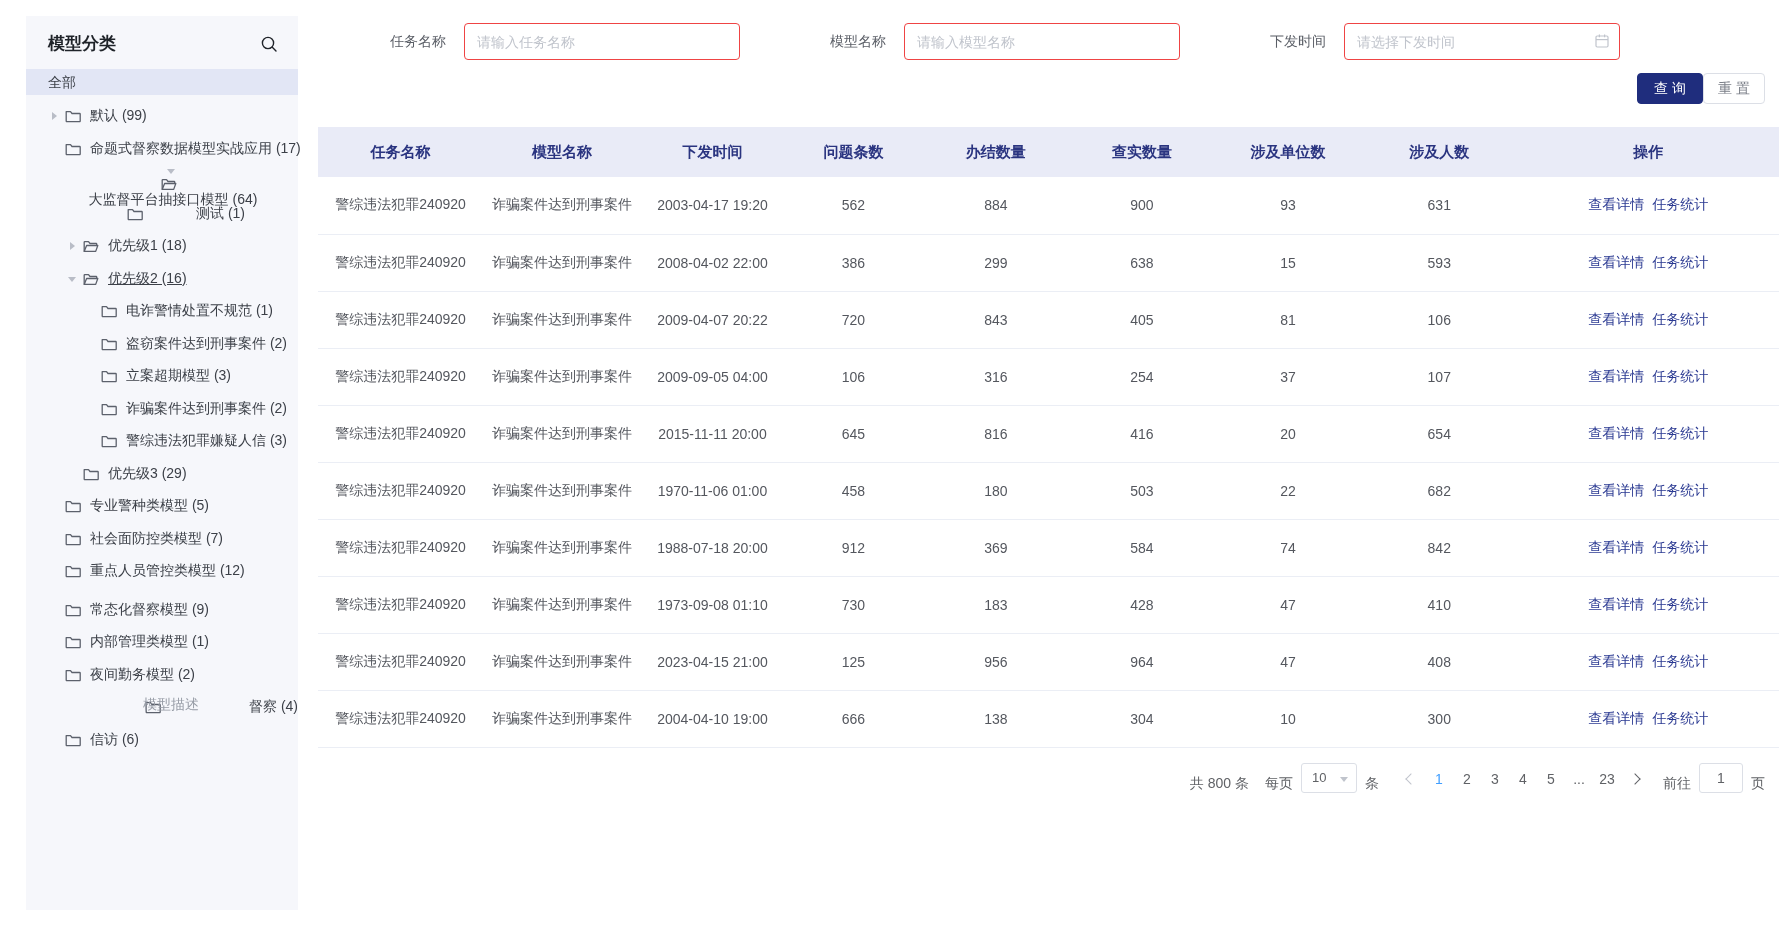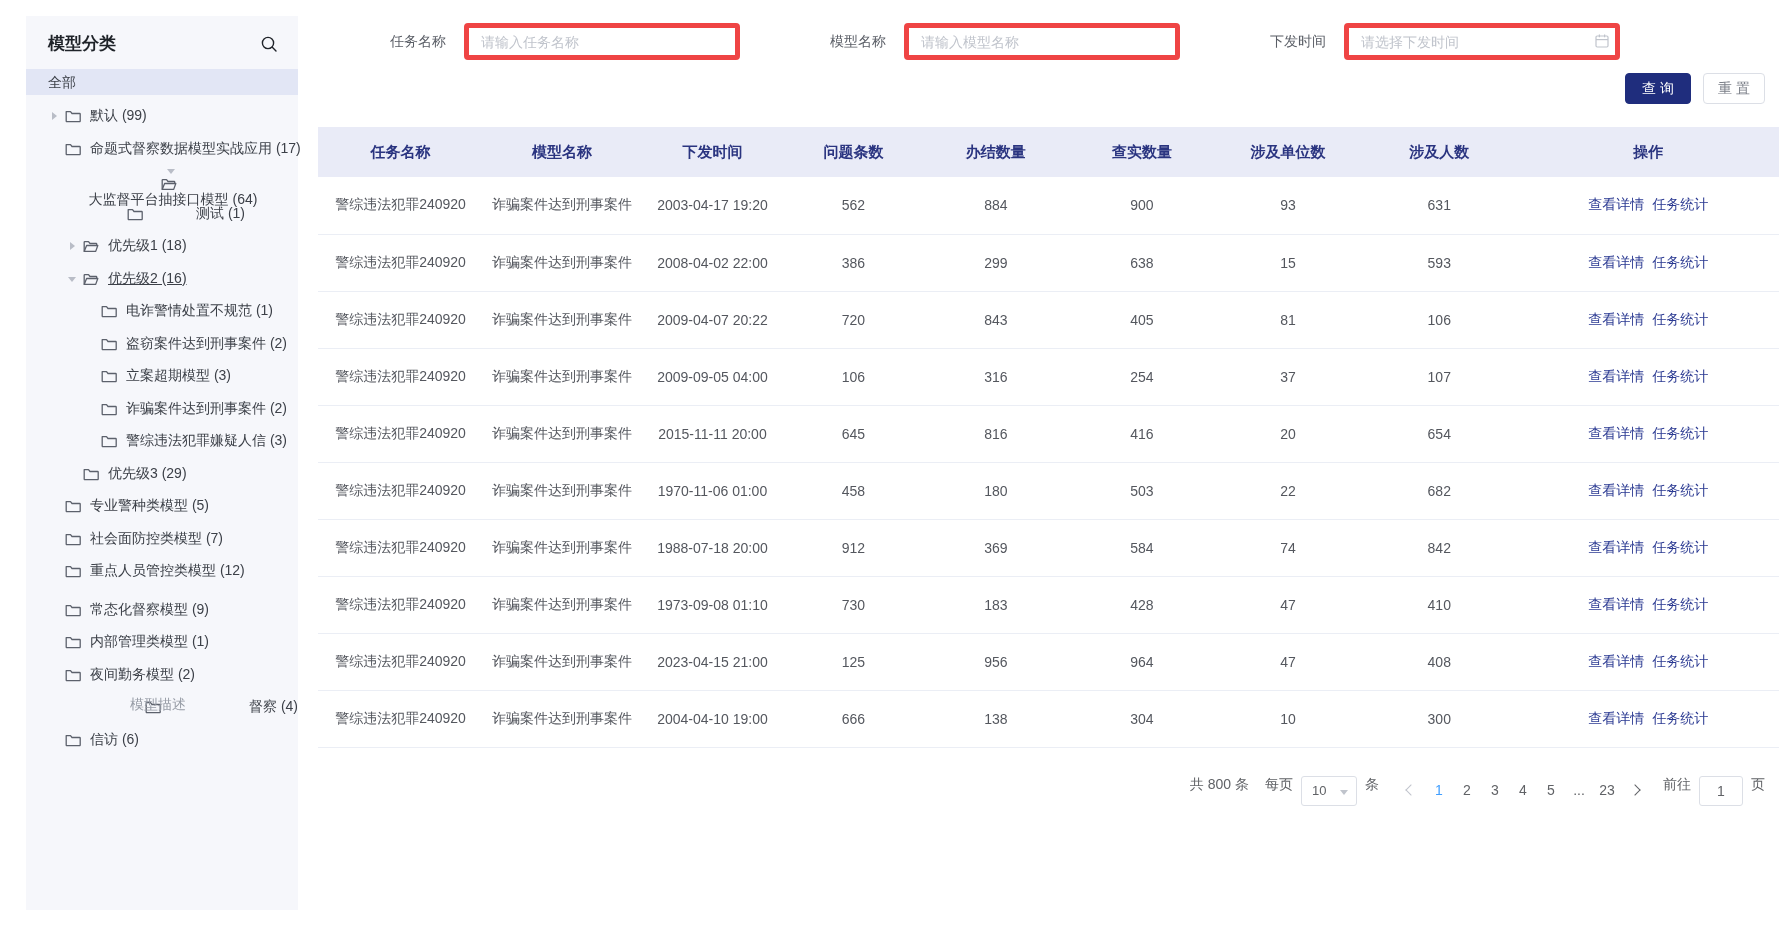--- a/index.html
+++ b/index.html
@@ -19,54 +19,54 @@
   .tree-item { display:flex; align-items:center; height:32.5px; font-size:14px;
     color:#3c4048; cursor:pointer; position:relative; white-space:nowrap; }
   .tree-item.gap { margin-top:6px; }
   .caret { width:12px; height:12px; margin-right:5px; position:relative; flex:none; }
   .caret.right::before { content:''; position:absolute; top:2px; left:4px;
     border-left:5px solid #b9bdc7; border-top:4px solid transparent; border-bottom:4px solid transparent; }
   .caret.down::before { content:''; position:absolute; top:4px; left:2px;
     border-top:5px solid #b9bdc7; border-left:4px solid transparent; border-right:4px solid transparent; }
   .folder { width:16px; height:14px; margin-right:9px; flex:none; display:inline-flex; }
   .t-label { color:#3c4048; }
-  .overlay-text { position:absolute; left:104px; top:5px; color:#979ca6; font-size:14px; }
+  .overlay-text { position:absolute; left:117px; top:5px; color:#979ca6; font-size:14px; }
 
   
   .main { position:absolute; left:318px; top:0; width:1462px; }
   .filter-row { display:flex; align-items:center; padding-top:23px; padding-left:72px; }
   .f-group { display:flex; align-items:center; }
   .f-group + .f-group { margin-left:90px; }
   .f-label { font-size:14px; color:#5a5e66; margin-right:18px; white-space:nowrap; }
   .f-input-wrap { position:relative; }
-  .f-input { width:276px; height:37px; border:5px solid #ef4444; border-radius:4px;
+  .f-input { width:276px; height:37px; border:1px solid #ef4444; border-radius:4px;
     padding:0 12px; font-size:14px; color:#333; outline:none;
     font-family:"Liberation Sans","DejaVu Sans",sans-serif; }
   .f-input::placeholder { color:#c0c4cc; }
   .f-input.with-icon { padding-right:34px; }
   .cal-icon { position:absolute; right:10px; top:10px; width:16px; height:16px; }
 
-  .button-row { display:flex; justify-content:flex-end; margin-top:13px; padding-right:15px; gap:12px; }
+  .button-row { display:flex; justify-content:flex-end; margin-top:13px; padding-right:15px; gap:0; }
   .btn { height:31px; border-radius:4px; font-size:14px; cursor:pointer; border:1px solid transparent;
     font-family:"Liberation Sans","DejaVu Sans",sans-serif; }
   .btn-primary { background:#1f2d7d; color:#fff; width:66px; border-color:#1f2d7d; }
   .btn-plain { background:#fff; color:#7a7e87; width:62px; border-color:#dcdfe6; }
 
   
   .data-table { width:1461px; margin-top:23px; border-collapse:collapse; table-layout:fixed; }
   .data-table thead th { background:#e9ebf7; color:#2a3480; font-size:15px; font-weight:bold;
     height:50px; text-align:center; }
   .data-table tbody td { height:57px; text-align:center; font-size:14px; color:#54575e;
     border-bottom:1px solid #ebeef5; overflow:hidden; white-space:nowrap; }
   .op-link { color:#2b3a92; cursor:pointer; text-decoration:none; }
   .op-link + .op-link { margin-left:8px; }
 
   
-  .pagination { display:flex; align-items:flex-start; justify-content:flex-end;
-    margin-top:28px; padding-right:15px; font-size:14px; color:#606266; }
+  .pagination { display:flex; align-items:flex-end; justify-content:flex-end;
+    margin-top:15px; padding-right:15px; font-size:14px; color:#606266; }
   .pg-total { margin-right:16px; }
   .pg-perpage-label { margin-right:8px; }
   .pg-select { width:56px; height:30px; border:1px solid #dcdfe6; border-radius:3px;
     display:inline-flex; align-items:center; padding-left:10px; position:relative;
     font-size:13px; color:#606266; cursor:pointer; margin-right:8px; }
   .pg-select::after { content:''; position:absolute; right:8px; top:13px;
     border-top:5px solid #c0c4cc; border-left:4px solid transparent; border-right:4px solid transparent; }
   .pg-unit { margin-right:18px; }
   .pg-arrow { width:28px; height:28px; display:inline-flex; align-items:center;
     justify-content:center; cursor:pointer; }

